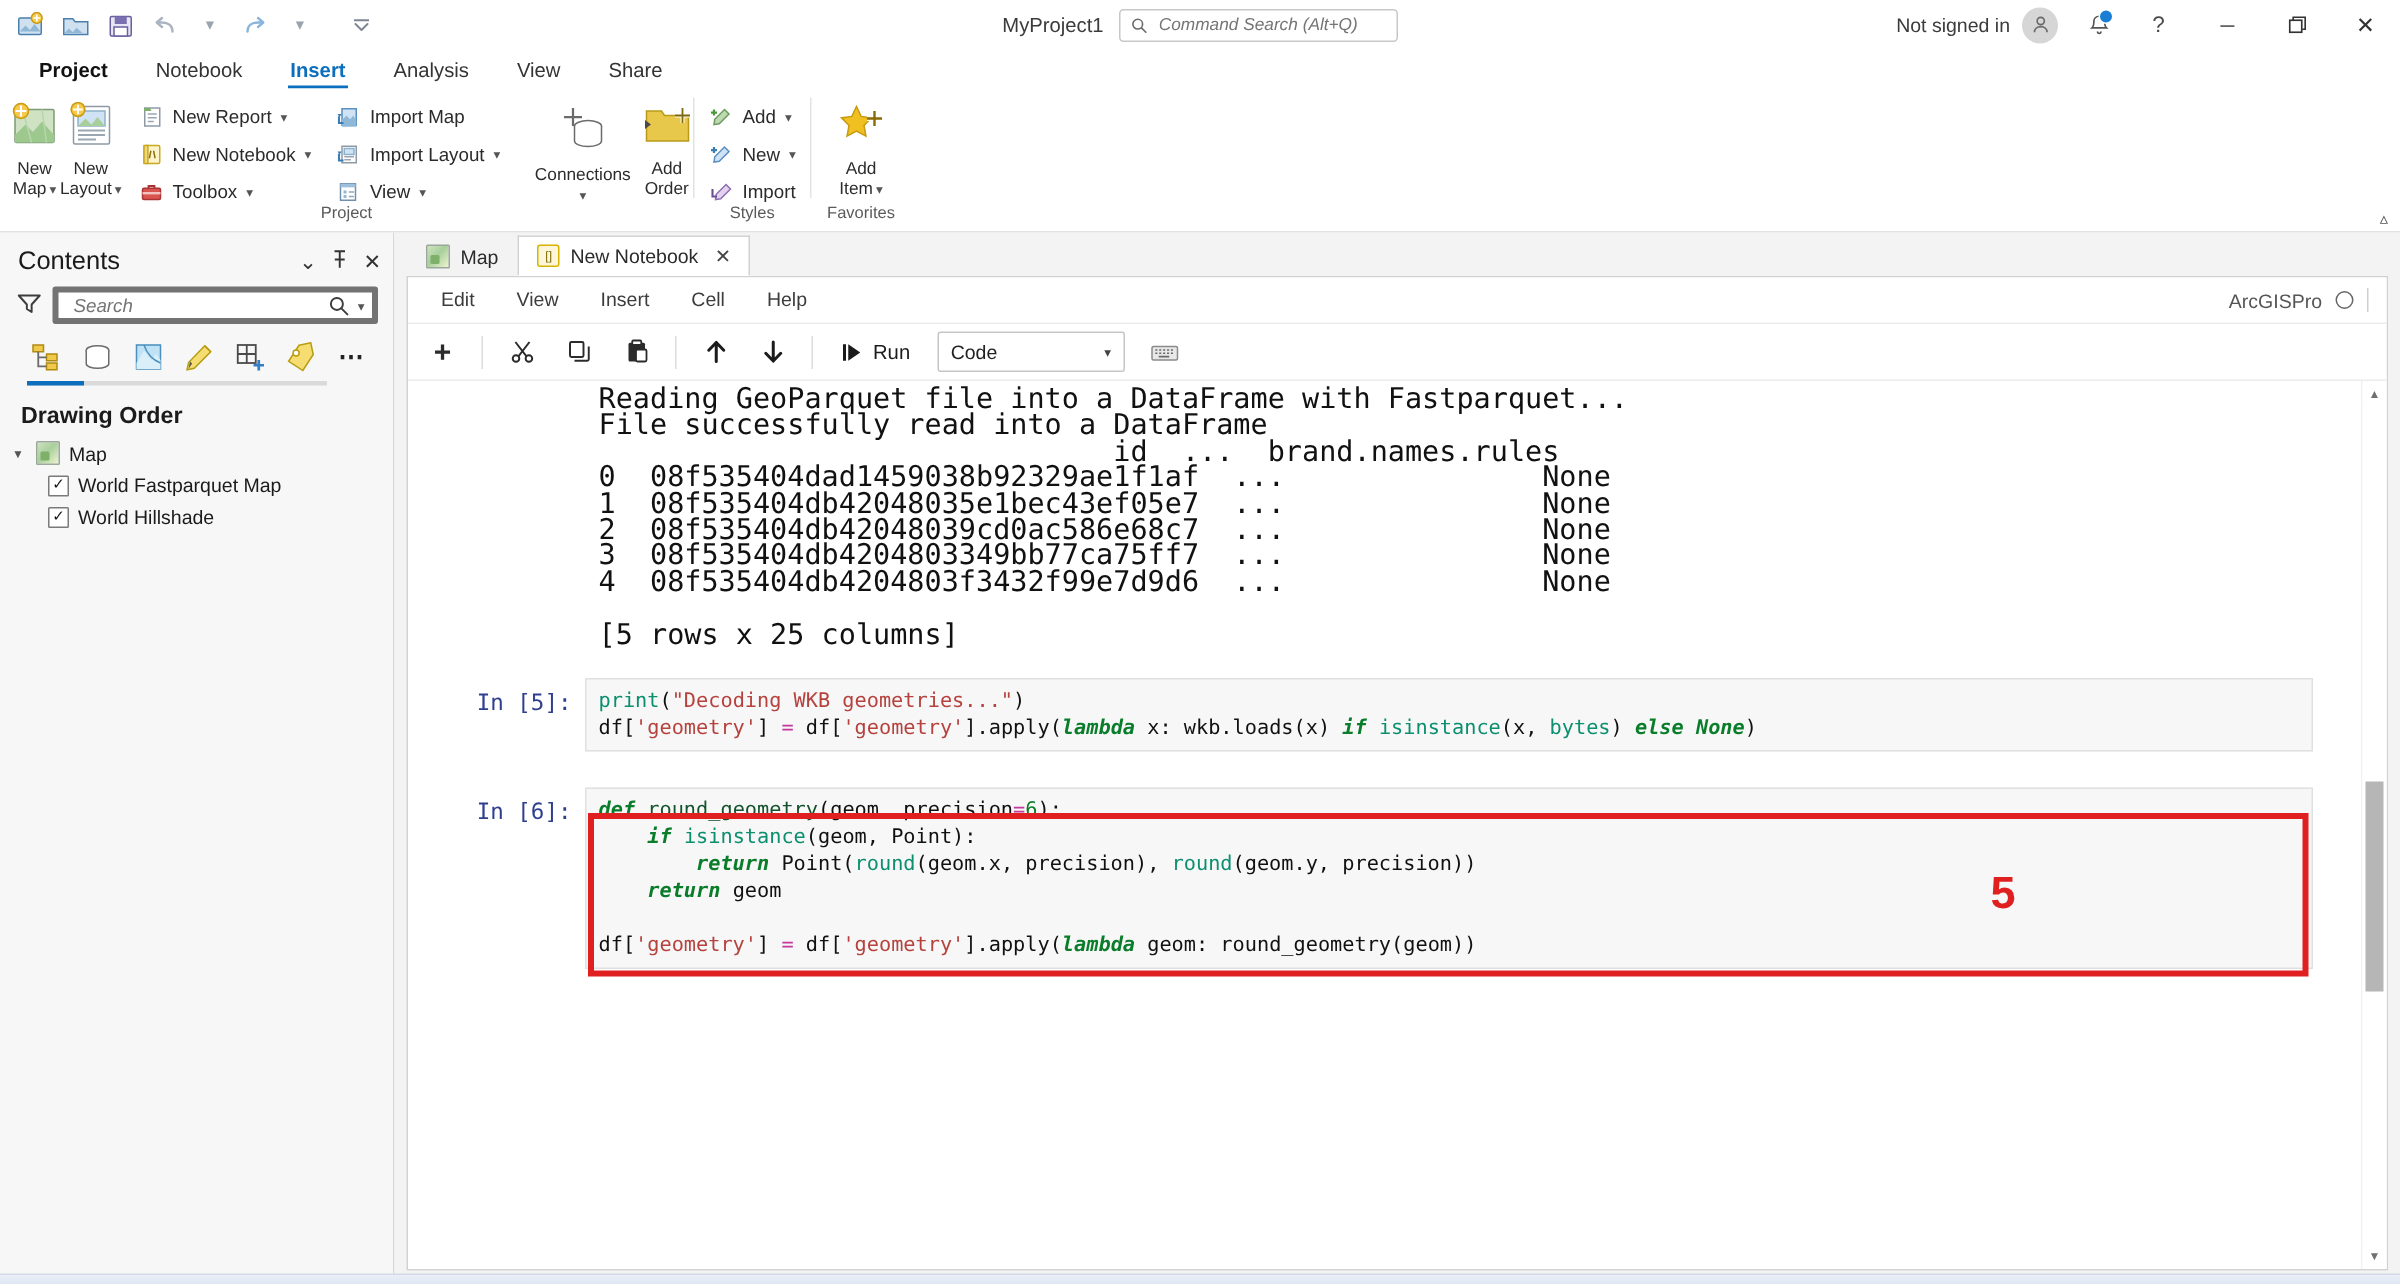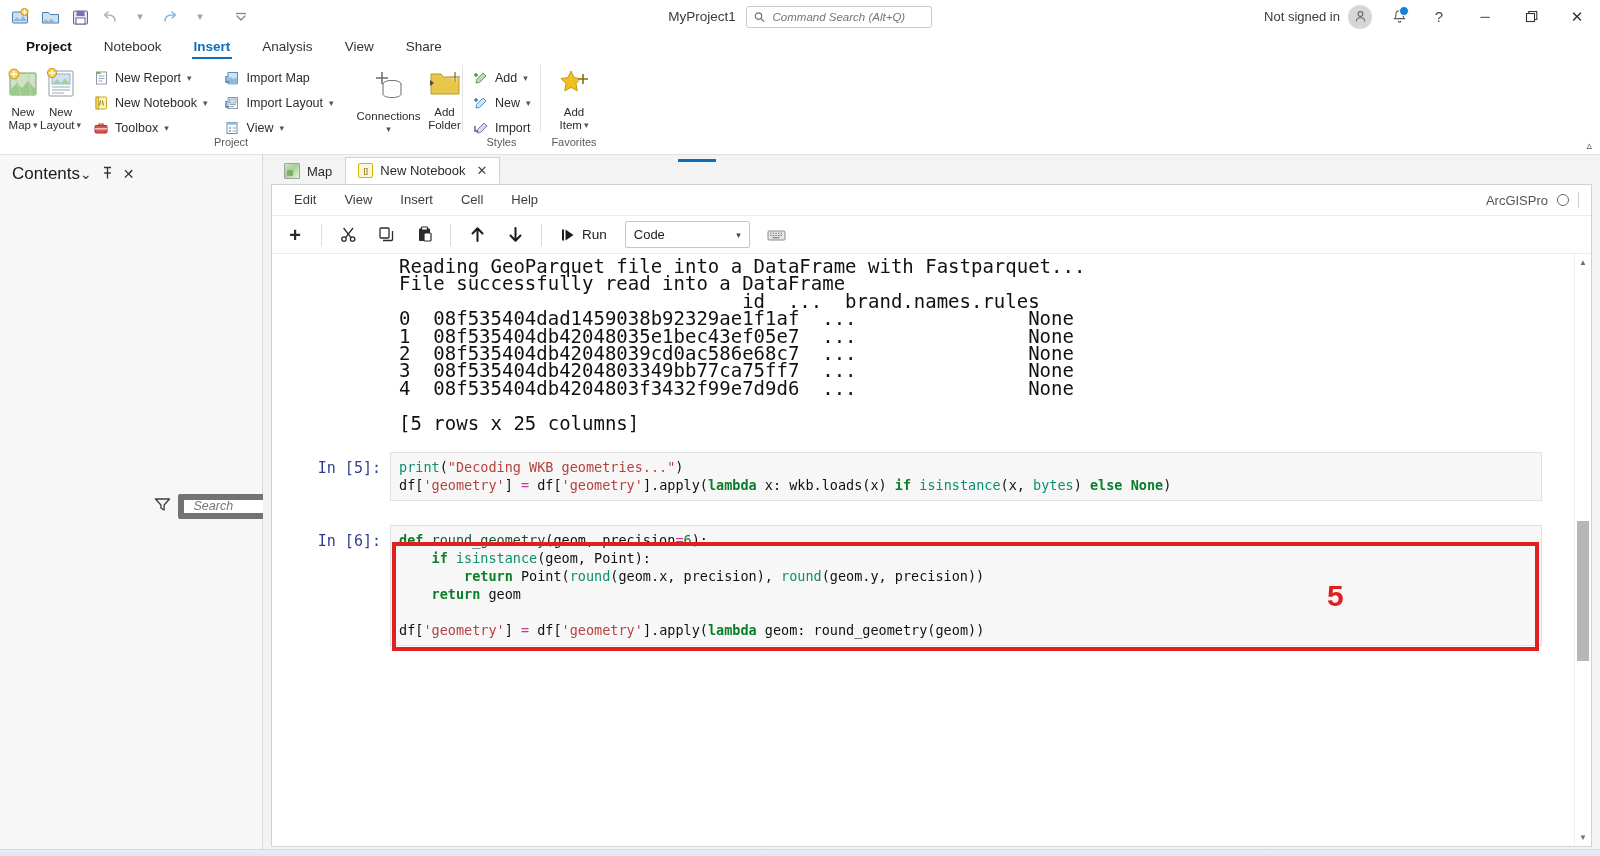--- a/index.html
+++ b/index.html
@@ -96,32 +96,32 @@
   .ribbon-collapse{
     position:absolute; right:8px; bottom:2px; font-size:11px; color:#555;
   }
 
   
   .main{ display:flex; height:calc(856px - 33px - 26px - 97px); background:#f3f3f3; }
 
   
   .contents{
     width:263px; background:#f7f7f7; border-right:1px solid #d8d8d8;
-    display:flex; flex-direction:row;
+    display:flex; flex-direction:column;
   }
   .contents-head{
     display:flex; align-items:center; padding:8px 8px 4px 12px; height:34px;
   }
   .contents-title{ font-size:17px; color:#1b1b1b; }
   .contents-head .tools{ margin-left:auto; display:flex; align-items:center; gap:9px; color:#333; }
   .contents-head .tools span{ cursor:default; }
   .search-row{ display:flex; align-items:center; gap:7px; padding:2px 10px 0 11px; }
   .filter-ic{ width:17px; }
   .search-box{
-    flex:1; height:25px; border:6px solid #737373; background:#fff; border-radius:2px;
+    flex:1; height:25px; border:4px solid #737373; background:#fff; border-radius:2px;
     display:flex; align-items:center; padding:0 5px 0 8px;
   }
   .search-box input{
     border:0;outline:0;flex:1;font-size:12.5px;font-style:italic;color:#8a8a8a;
     font-family:"Liberation Sans",sans-serif; background:transparent;
   }
   .contents-icons{
     display:flex; align-items:center; gap:9px; padding:9px 10px 0 18px;
   }
   .ci{ width:25px;height:25px;display:flex;align-items:center;justify-content:center; }
@@ -231,21 +231,21 @@
     flex:1; background:#f7f7f7; border:1px solid #e0e0e0; padding:5px 8px 6px 8px;
     font-family:"DejaVu Sans Mono","Liberation Mono",monospace;
     font-size:13.5px; line-height:18px; white-space:pre; color:#111; overflow:hidden;
     margin-right:32px;
   }
   .outbox{
     font-family:"DejaVu Sans Mono","Liberation Mono",monospace;
     font-size:19px; line-height:17.4px; white-space:pre; color:#111;
     padding-left:127px; padding-top:2px;
   }
-  .k{ color:#0a7d2b; font-weight:bold; }  
+  .k{ color:#0a7d2b; font-weight:bold;font-style:italic; }  
   .bi{ color:#0c8f6f; }                   
   .st{ color:#b6423e; }                   
   .fn{ color:#14532d; }                   
   .op{ color:#c4399b; }                   
   .num{ color:#0a7d2b; }
 
   .sel-cell{ position:relative; }
   .sel-bar{
     position:absolute; left:16px; top:0; bottom:0; width:4px; background:#2986e2;
   }
@@ -497,21 +497,21 @@
       <div class="bigbtn" style="margin-left:6px">
         <span class="ic">
           <svg width="36" height="32" viewBox="0 0 36 32">
               <path d="M4 6h10l2 3h16v17H4z" fill="#e8c84a" stroke="#b99a18"></path>
               <path d="M3 12l4 3-4 3z" fill="#4a4a4a"></path>
               <path d="M28 4v10M23 9h10" stroke="#fff" stroke-width="2.6"></path>
               <path d="M28 4v10M23 9h10" stroke="#7d6a10" stroke-width="1.2"></path>
             </svg>
         </span>
         <span>Add</span>
-        <span>Folder</span>
+        <span>Order</span>
       </div>
     </div>
     <div class="rgroup-label">Project</div>
   </div>
 
   <div class="rgroup-sep"></div>
 
   <div class="rgroup" style="width:77px">
     <div class="rgroup-body" style="padding-left:4px">
       <div class="smallcol">
@@ -644,20 +644,21 @@
       <span class="ci">
         <svg width="22" height="20" viewBox="0 0 22 20">
             <path d="M11 2h8v8l-9 9-8-8z" fill="#f5dd72" stroke="#b79d10" transform="rotate(-12 11 10)"></path>
             <circle cx="7.4" cy="7.4" r="2" fill="#fff" stroke="#b79d10"></circle>
           </svg>
       </span>
       <span class="ci ci-more">⋯</span>
     </div>
     <div class="ci-underline"></div>
 
+    <div class="drawing-order">Drawing Order</div>
 
     <div class="tree-row">
       <span class="tri">▼</span>
       <span class="mapico"></span>
       <span>Map</span>
     </div>
     <div class="tree-row layer-row">
       <span class="cbx">✓</span>
       <span>World Fastparquet Map</span>
     </div>

